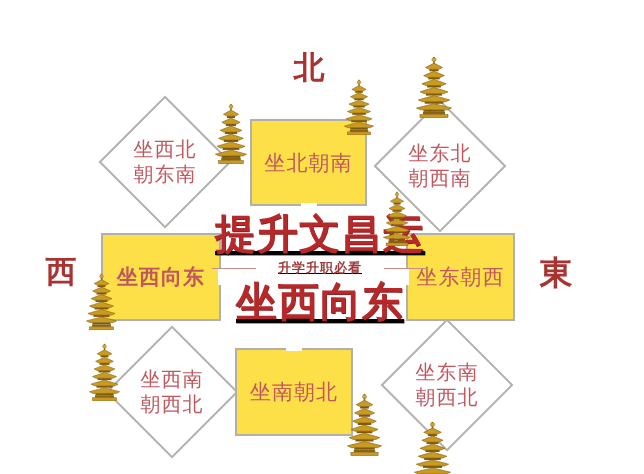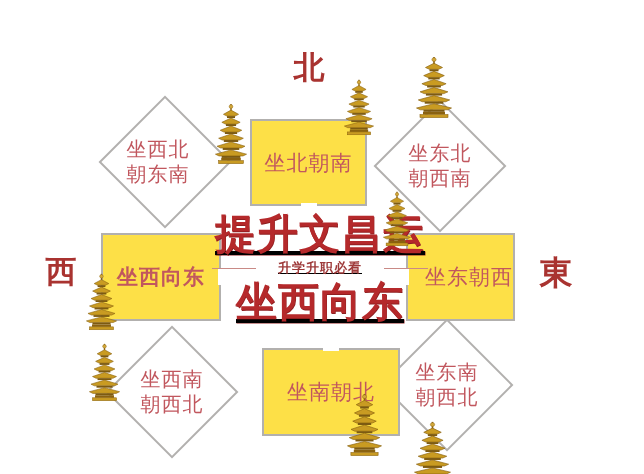--- a/index.html
+++ b/index.html
@@ -15,22 +15,22 @@
   #compass-north{left:309px;top:67px;}
   #compass-west{left:61px;top:271px;}
   #compass-east{left:556px;top:273px;font-size:33px;}
   
   .room-rect{
     position:absolute;border:2px solid #b2b0ae;background:#fde047;
     display:flex;align-items:center;justify-content:center;box-sizing:border-box;
   }
   #rect-north{left:250px;top:119px;width:117px;height:87px;}
   #rect-west{left:101px;top:233px;width:120px;height:88px;font-weight:bold;}
-  #rect-east{left:406px;top:233px;width:109px;height:88px;justify-content:flex-end;}
-  #rect-south{left:262px;top:348px;width:138px;height:88px;}
+  #rect-east{left:406px;top:233px;width:109px;height:88px;}
+  #rect-south{left:235px;top:348px;width:118px;height:88px;}
   .room-label{
     color:#c1575e;font-size:21px;letter-spacing:1px;white-space:nowrap;
   }
   
   .gap{position:absolute;background:#ffffff;}
   .gap-bottom{width:16px;height:4px;left:50%;bottom:-3px;transform:translateX(-50%);}
   .gap-top{width:16px;height:4px;left:50%;top:-3px;transform:translateX(-50%);}
   .gap-right{width:4px;height:16px;right:-3px;top:50%;transform:translateY(-50%);}
   .gap-left{width:4px;height:16px;left:-3px;top:50%;transform:translateY(-50%);}
   
@@ -39,21 +39,21 @@
     background:#ffffff;transform:rotate(45deg);box-sizing:border-box;
   }
   #diamond-northwest{left:118px;top:115px;}
   #diamond-northeast{left:393px;top:119px;}
   #diamond-southwest{left:125px;top:345px;}
   #diamond-southeast{left:400px;top:338px;}
   .diamond-label{
     position:absolute;width:110px;text-align:center;color:#c1575e;
     font-size:20px;line-height:1.25;letter-spacing:1px;
   }
-  #label-northwest{left:103px;top:137px;}
+  #label-northwest{left:110px;top:137px;}
   #label-northeast{left:385px;top:141px;}
   #label-southwest{left:117px;top:367px;}
   #label-southeast{left:392px;top:360px;}
   
   #center-title{
     position:absolute;left:214px;top:213px;width:212px;text-align:center;text-decoration:underline;
   }
   .headline{
     color:#b5292b;font-weight:700;font-size:41px;line-height:1.05;
     letter-spacing:1px;white-space:nowrap;

